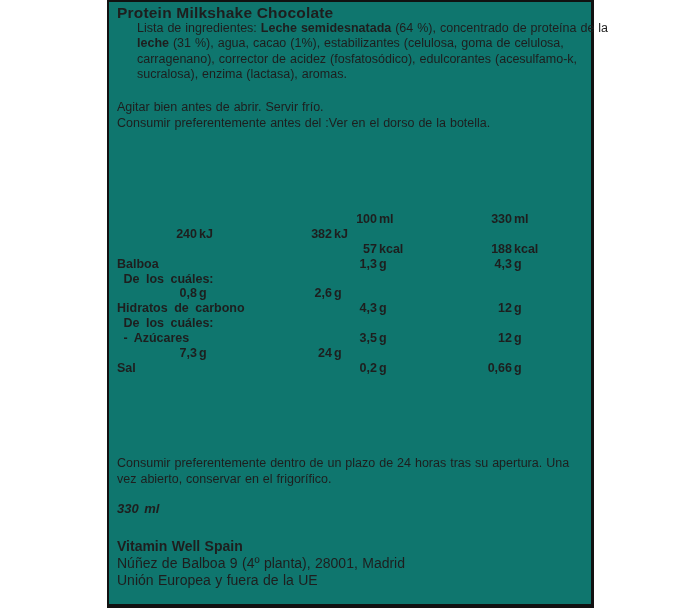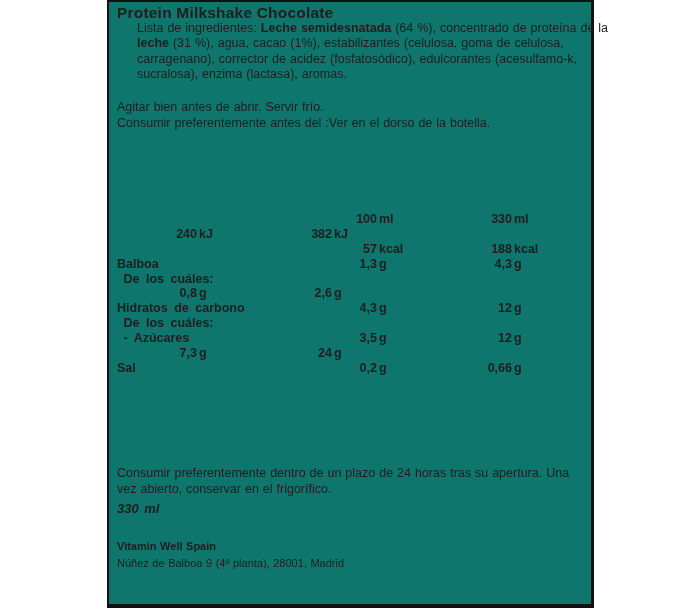--- a/index.html
+++ b/index.html
@@ -79,33 +79,32 @@
   .nrow .unit1 { width: 55px; text-align: left; padding-left: 2px; box-sizing: border-box; }
   .nrow .num2 { width: 80px;  text-align: right; }
   .nrow .unit2 { width: 60px; text-align: left; padding-left: 2px; box-sizing: border-box; }
 
   .note {
     left: 8px; top: 454px;
     width: 472px;
     font-size: 12.5px;
     line-height: 15.5px;
     word-spacing: 0.5px;
-    margin-top: 10px;
   }
   .qty {
     left: 8px; top: 499px;
     font-size: 13px;
     font-weight: bold;
     word-spacing: 2px;
     font-style: italic;
   }
   .footer {
     left: 8px; top: 536px;
     width: 472px;
-    font-size: 11px;
+    font-size: 14px;
     line-height: 17.2px;
     word-spacing: 0.5px;
   }
 </style>
 </head>
 <body>
 
 <div class="stage">
   <div class="sheet">
 
@@ -195,16 +194,17 @@
       </div>
     </div>
 
     <p class="note">Consumir preferentemente dentro de un plazo de 24 horas tras su apertura. Una vez abierto, conservar en el frigorífico.</p>
 
     <div class="qty">330 ml</div>
 
     <div class="footer">
       <div class="b">Vitamin Well Spain</div>
       <div>Núñez de Balboa 9 (4º planta), 28001, Madrid</div>
+      <div>Unión Europea y fuera de la UE</div>
     </div>
 
   </div>
 </div>
 
 </body></html>

